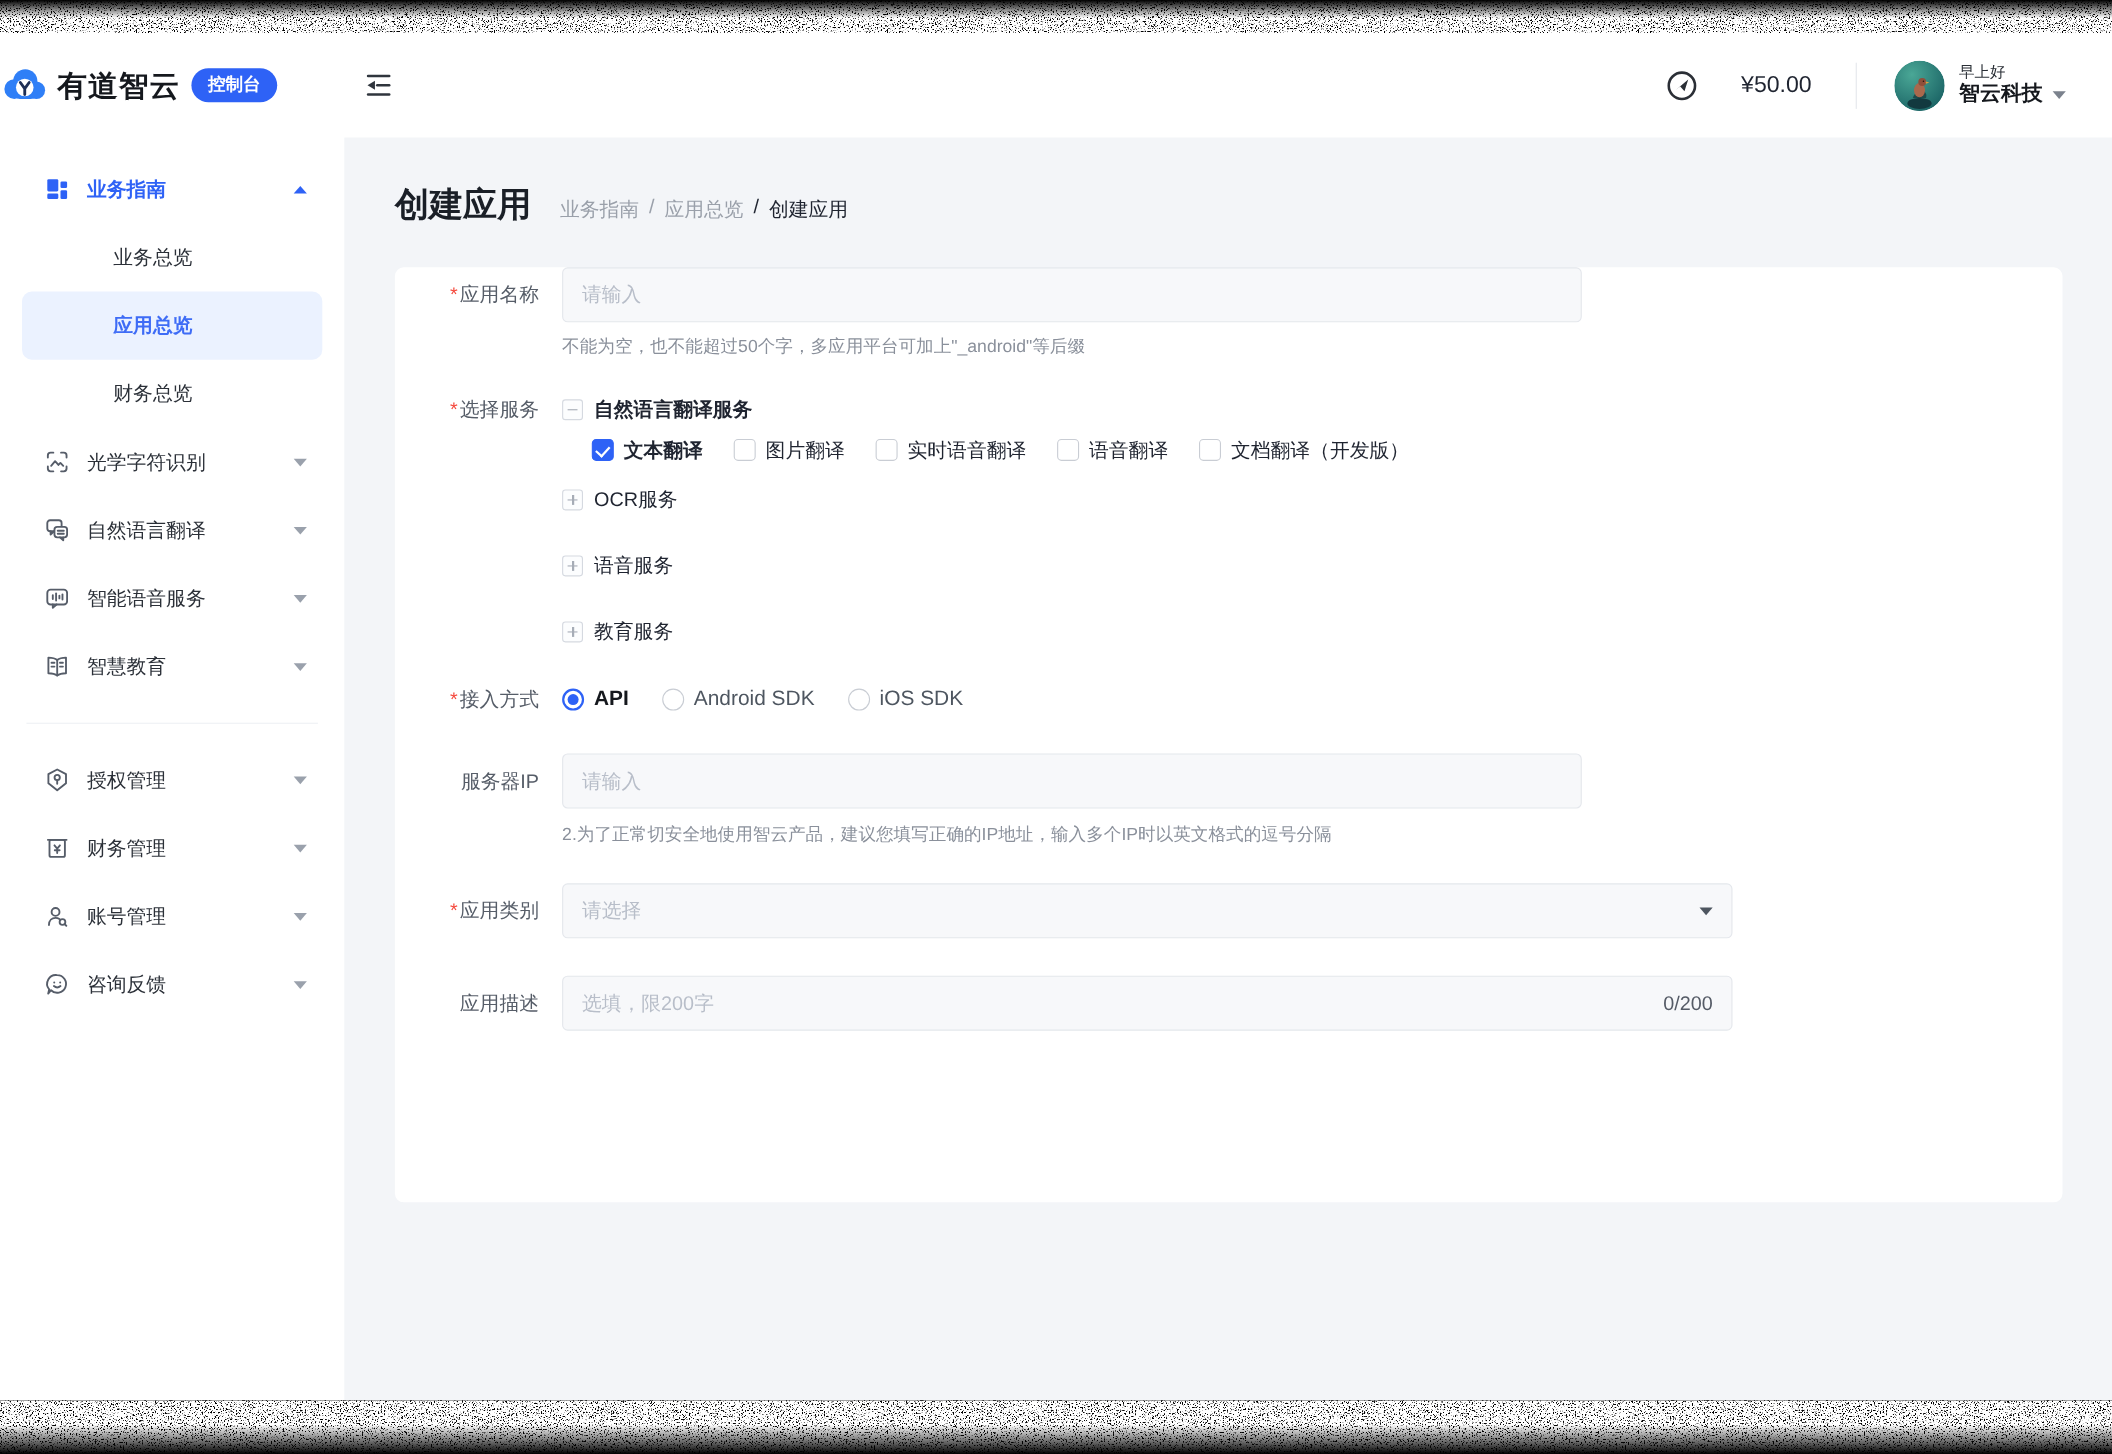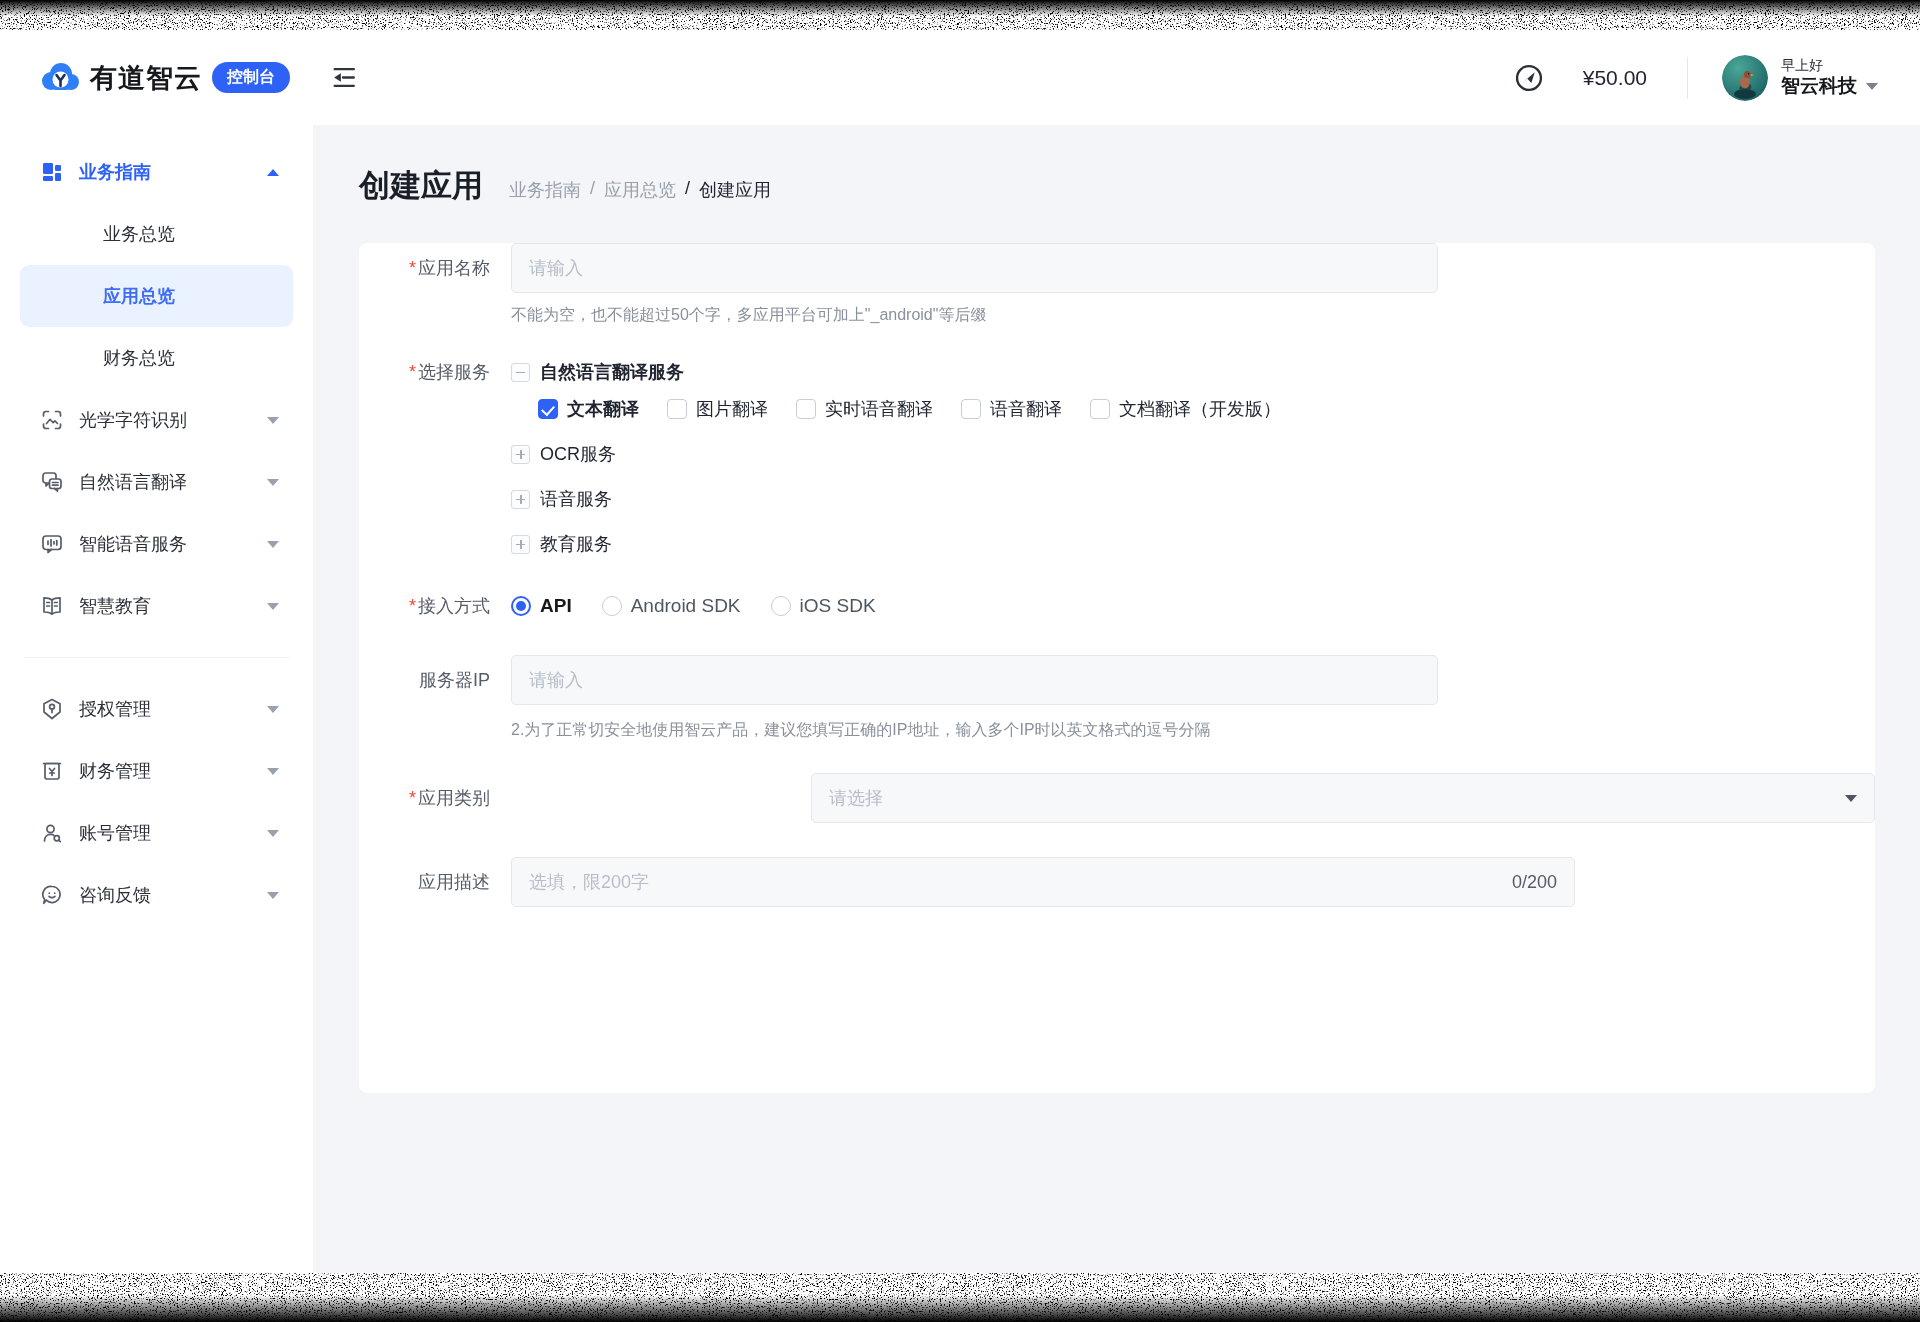--- a/index.html
+++ b/index.html
@@ -8,21 +8,21 @@
   .stage { position:relative; width:1920px; height:1322px; display:flex; flex-direction:column; }
 
   
   .noise { position:relative; width:100%; background:#000; overflow:hidden; flex:none; }
   .noise-top { height:30px; }
   .noise-bottom { height:49px; }
   .noise svg { display:block; width:100%; height:100%; }
 
   
   .hdr { height:95px; background:#fff; display:flex; align-items:center; flex:none; }
-  .brand-zone { width:313px; flex:none; display:flex; align-items:flex-start; padding-left:38px; }
+  .brand-zone { width:313px; flex:none; display:flex; align-items:flex-start; }
   .brand { display:flex; align-items:center; gap:10px; cursor:pointer; }
   .brand-name { font-size:27px; font-weight:700; color:#15181d; letter-spacing:1px; }
   .brand-badge { background:#2E62F6; color:#fff; font-size:16px; padding:5px 15px; border-radius:999px; font-weight:600; }
   .collapse-btn { margin-left:14px; width:34px; height:34px; display:flex; align-items:center; justify-content:center; cursor:pointer; }
   .hdr-spacer { flex:1; }
   .hdr-right { display:flex; align-items:center; padding-right:42px; }
   .compass { width:32px; height:32px; display:flex; align-items:center; justify-content:center; cursor:pointer; }
   .balance { font-size:21px; color:#1f2430; margin-left:38px; font-weight:500; cursor:pointer; }
   .vdiv { width:1px; height:42px; background:#e4e7ec; margin:0 34px 0 40px; }
   .user { display:flex; align-items:center; gap:13px; cursor:pointer; }
@@ -75,37 +75,37 @@
   .expander .v { position:absolute; top:4px; bottom:4px; left:8px; width:1.8px; background:#A6ACB6; }
   .svc-group-name { font-size:18px; font-weight:700; color:#1f2430; margin-left:10px; }
   .svc-group-name.plain { font-weight:400; }
   .cb-row { display:flex; align-items:center; gap:28px; margin:11px 0 0 27px; height:28px; }
   .cb { display:flex; align-items:center; gap:9px; cursor:pointer; }
   .cb-box { width:20px; height:20px; border:1.5px solid #C9CDD4; border-radius:4px; background:#fff; position:relative; flex:none; }
   .cb-box.checked { background:#2E62F6; border-color:#2E62F6; }
   .cb-box.checked::after { content:""; position:absolute; left:5px; top:2.5px; width:6px; height:10px; border-right:2.4px solid #fff; border-bottom:2.4px solid #fff; transform:rotate(42deg); }
   .cb-label { font-size:18px; color:#1f2430; }
   .cb-label.bold { font-weight:700; }
-  .svc-collapsed { margin-top:21px; }
+  .svc-collapsed { margin-top:36px; }
   .svc-first-collapsed { margin-top:19px; }
 
   .row-access { margin-top:36px; }
   .row-access .f-label { line-height:28px; }
   .radio-row { display:flex; align-items:center; gap:30px; height:28px; }
   .radio { display:flex; align-items:center; gap:9px; cursor:pointer; }
   .rad { width:20px; height:20px; border-radius:50%; border:1.5px solid #C9CDD4; background:#fff; flex:none; position:relative; }
   .rad.sel { border:2px solid #2E62F6; }
   .rad.sel::after { content:""; position:absolute; left:3px; top:3px; width:10px; height:10px; border-radius:50%; background:#2E62F6; }
   .rad-label { font-size:19px; color:#4e5660; }
   .rad-label.sel { color:#15181d; font-weight:700; }
 
   .row-ip { margin-top:35px; }
   .help-ip { margin-top:13px; line-height:23px; }
 
-  .row-cat { margin-top:32px;justify-content:space-between; }
+  .row-cat { margin-top:32px; }
   .select { position:relative; width:1064px; height:50px; background:#F7F8FA; border:1px solid #E4E7EC; border-radius:5px; display:flex; align-items:center; padding:0 17px; cursor:pointer; }
   .select-placeholder { font-size:18px; color:#B8BEC9; flex:1; }
   .sel-caret { width:0; height:0; border-left:6px solid transparent; border-right:6px solid transparent; border-top:7px solid #4e5660; }
 
   .row-desc { margin-top:34px; }
   .desc-wrap { position:relative; width:1064px; height:50px; background:#F7F8FA; border:1px solid #E4E7EC; border-radius:5px; display:flex; align-items:center; padding:0 17px;gap:44px; }
   .desc-inp { flex:1; border:none; background:transparent; outline:none; font-size:18px; color:#1f2430; font-family:inherit; }
   .desc-inp::placeholder { color:#B8BEC9; }
   .counter { font-size:18px; color:#555b66; margin-left:12px; }
 

